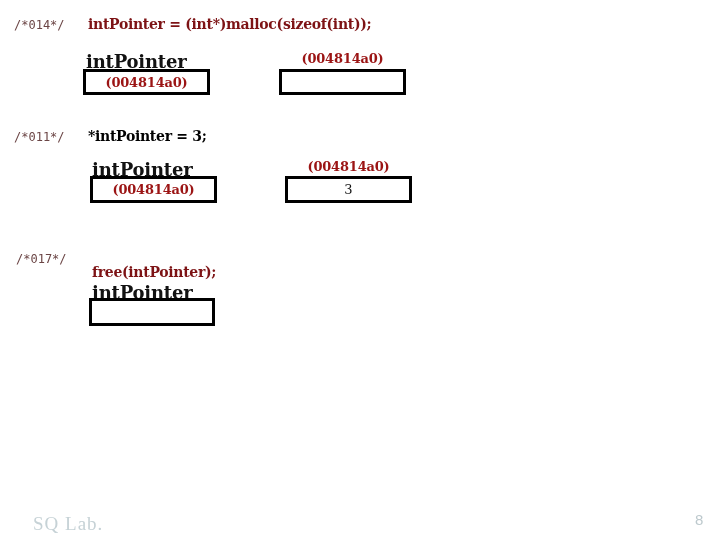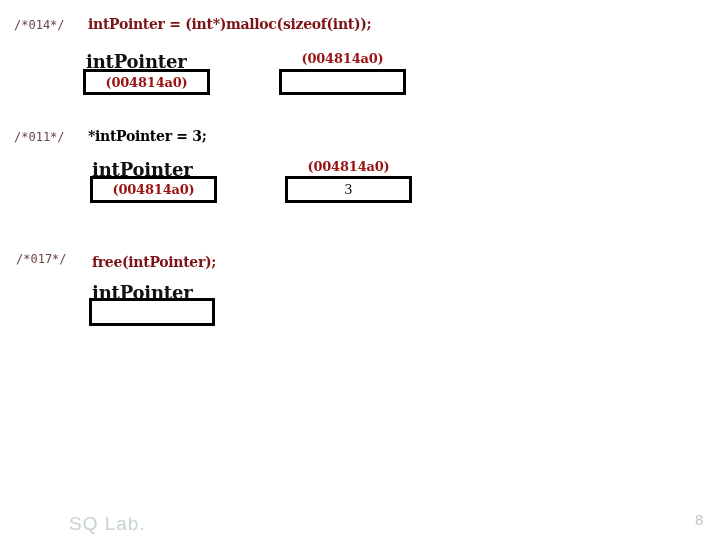--- a/index.html
+++ b/index.html
@@ -49,28 +49,28 @@
   .s1 .heap-box{left:279px;top:69px;width:127px;height:26px;}
   
   .s2 .comment{left:14px;top:130px;}
   .s2 .code{left:88px;top:128px;}
   .s2 .var-label{left:92px;top:159px;}
   .s2 .var-box{left:90px;top:176px;width:127px;height:27px;}
   .s2 .heap-label{left:285px;top:159px;width:127px;}
   .s2 .heap-box{left:285px;top:176px;width:127px;height:27px;}
   
   .s3 .comment{left:16px;top:252px;}
-  .s3 .code{left:92px;top:254px;}
+  .s3 .code{left:92px;top:264px;}
   .s3 .var-label{left:92px;top:282px;}
   .s3 .var-box{left:89px;top:298px;width:126px;height:28px;}
   
   .footer-lab{
     position:absolute;left:33px;top:513px;
-    font-family:Liberation Sans, sans-serif;
-    font-size:19px;color:#c6d2d6;letter-spacing:1px;margin-left:36px;
+    font-family:Liberation Serif, serif;
+    font-size:19px;color:#c6d2d6;letter-spacing:1px;
   }
   .footer-page{
     position:absolute;left:695px;top:511px;
     font-family:"Liberation Sans","DejaVu Sans",sans-serif;
     font-size:15px;color:#bdc9cd;
   }
 </style>
 </head>
 <body>
 

